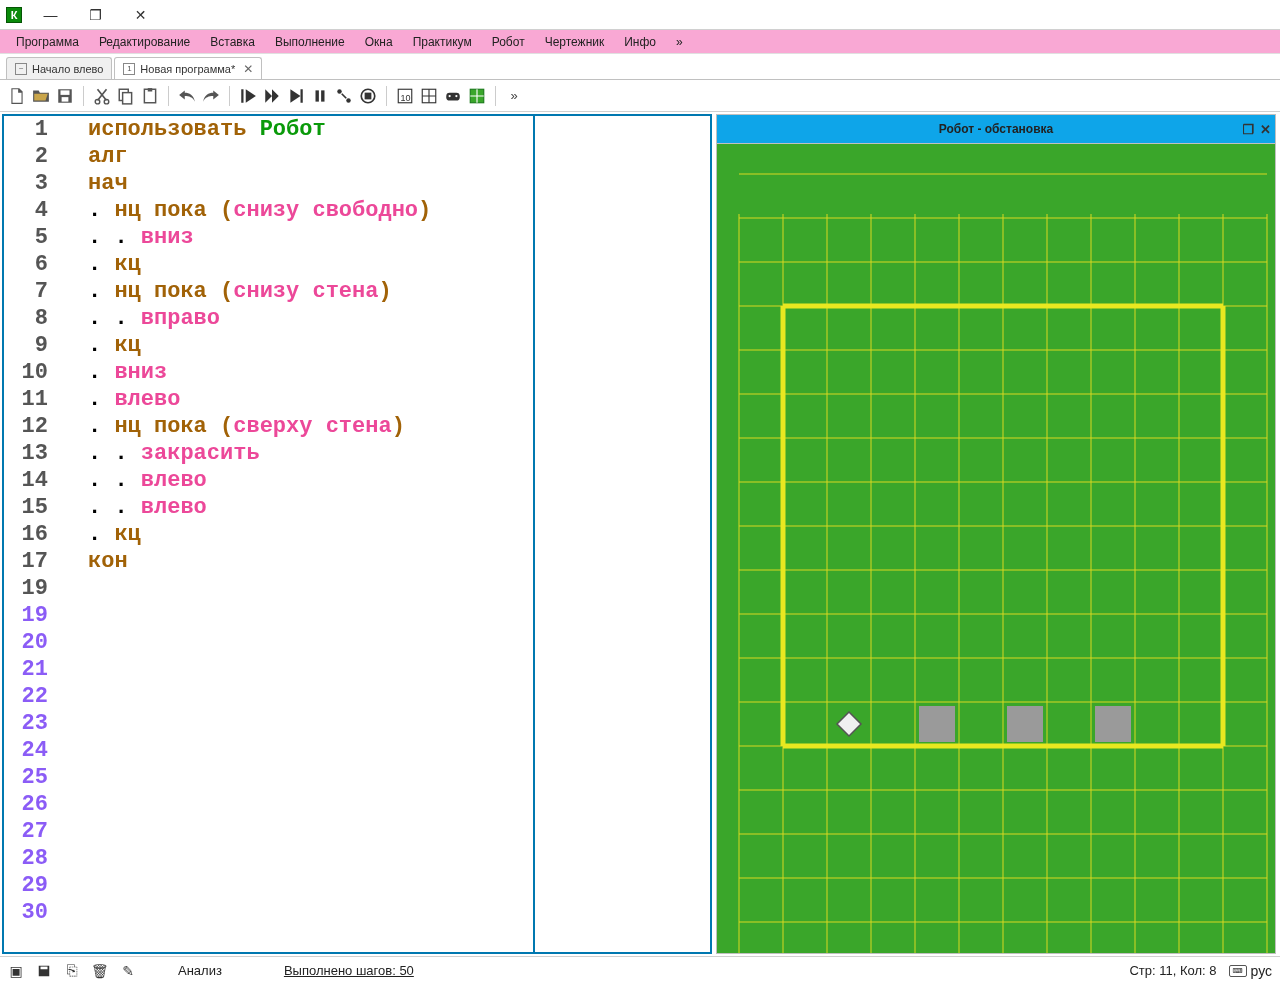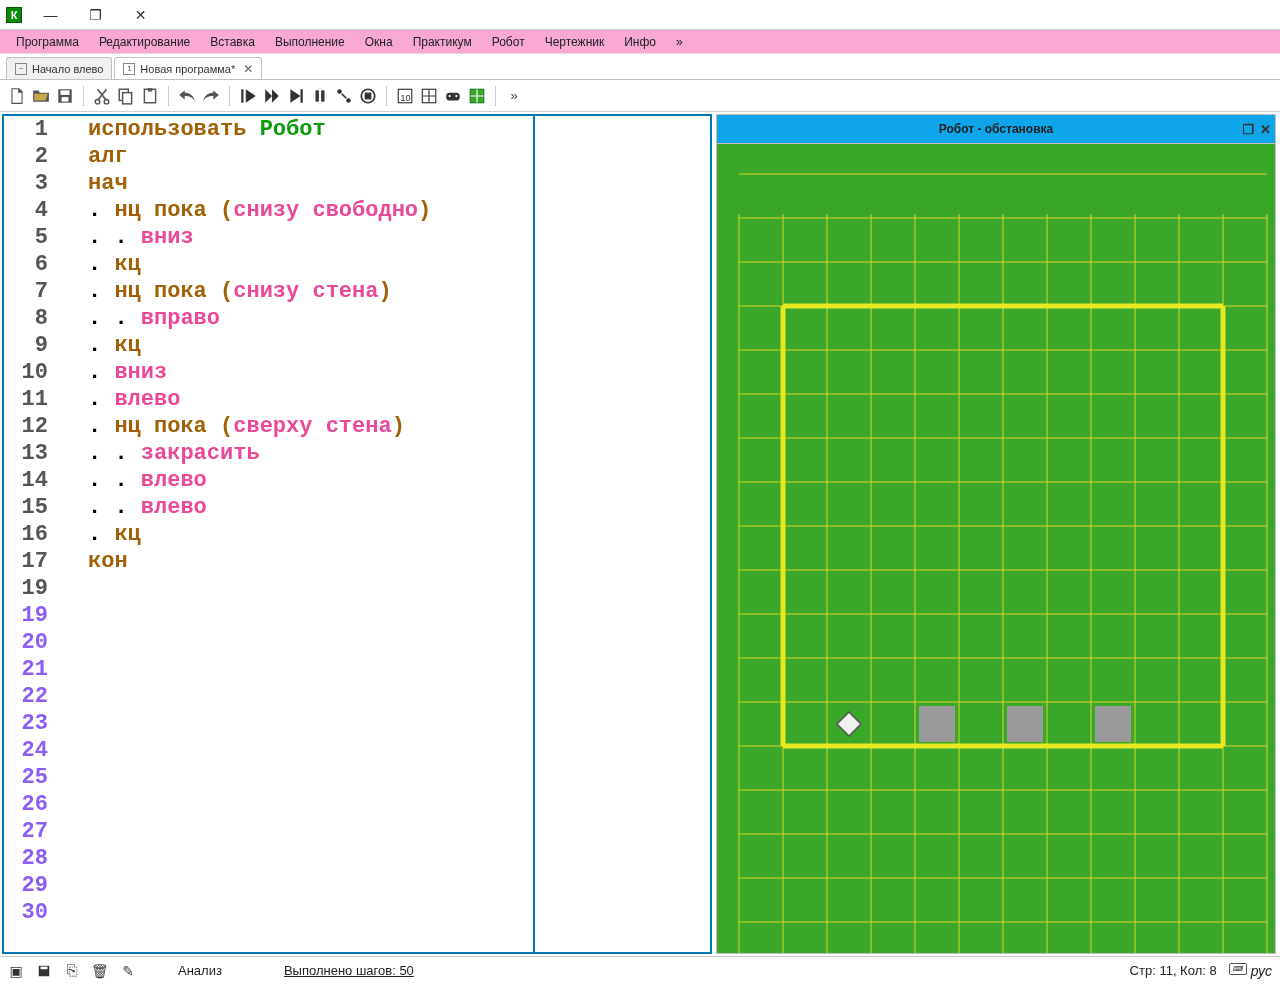--- a/index.html
+++ b/index.html
@@ -35,21 +35,21 @@
 .tok-dot { color: #000; }
 .side-margin { width: 175px; background: #fff; }
 .robot-wrapper { width: 560px; display: flex; flex-direction: column; margin: 2px 4px 2px 2px; }
 .robot-title { height: 30px; display: flex; align-items: center; justify-content: center; position: relative; border: 1px solid #c0c0c0; background: #0ea5e9; font-size: 12px; font-weight: bold; color: #222; }
 .robot-title .rt-controls { position: absolute; right: 4px; display: flex; gap: 6px; font-size: 13px; color: #333; }
 .robot-canvas { flex: 1; background: #3aa62a; position: relative; border: 1px solid #c0c0c0; border-top: none; overflow: hidden; }
 .statusbar { height: 28px; display: flex; align-items: center; background: #fff; border-top: 1px solid #d0d0d0; font-size: 14px; color: #222; padding: 0 8px; gap: 12px; }
 .statusbar .sb-icon { width: 16px; height: 16px; display: flex; align-items: center; justify-content: center; color: #333; }
 .statusbar .spacer { flex: 1; }
 .statusbar .sb-text { font-size: 13px; }
-.statusbar .lang { display: flex; align-items: flex-start; gap: 4px; font-style: italic; }
+.statusbar .lang { display: flex; align-items: center; gap: 4px; }
 .statusbar .kbd-icon { width: 18px; height: 12px; border: 1px solid #555; border-radius: 2px; font-size: 7px; display: flex; align-items: center; justify-content: center; }
 </style>
 </head>
 <body>
 
 <div class="titlebar">
   <div class="app-icon">К</div>
   <div class="win-controls">
     <div class="win-btn">—</div>
     <div class="win-btn">❐</div>

